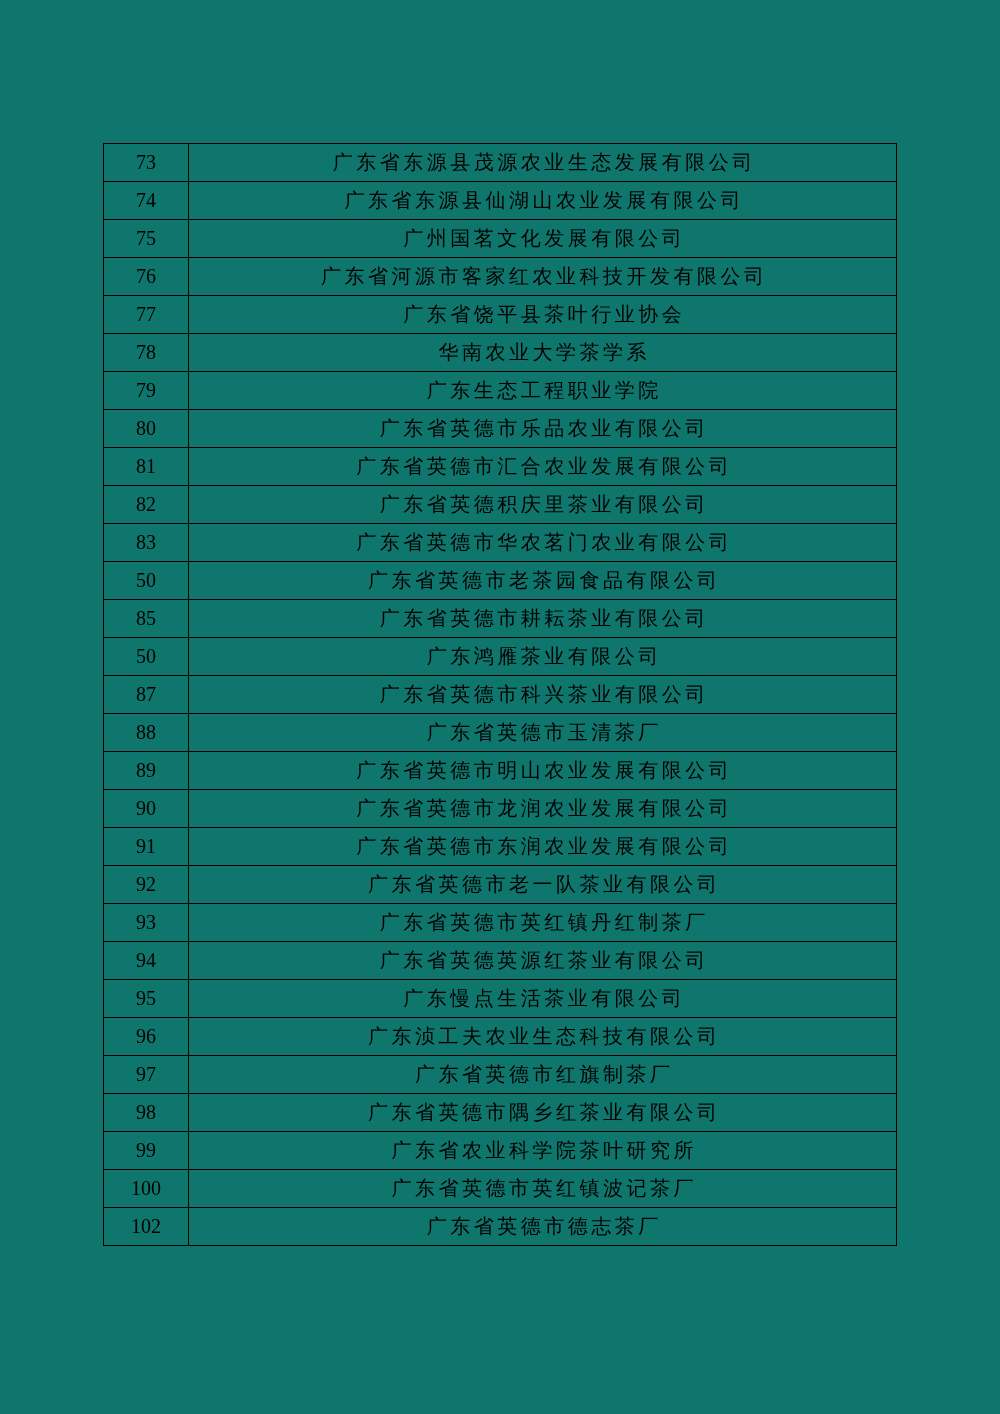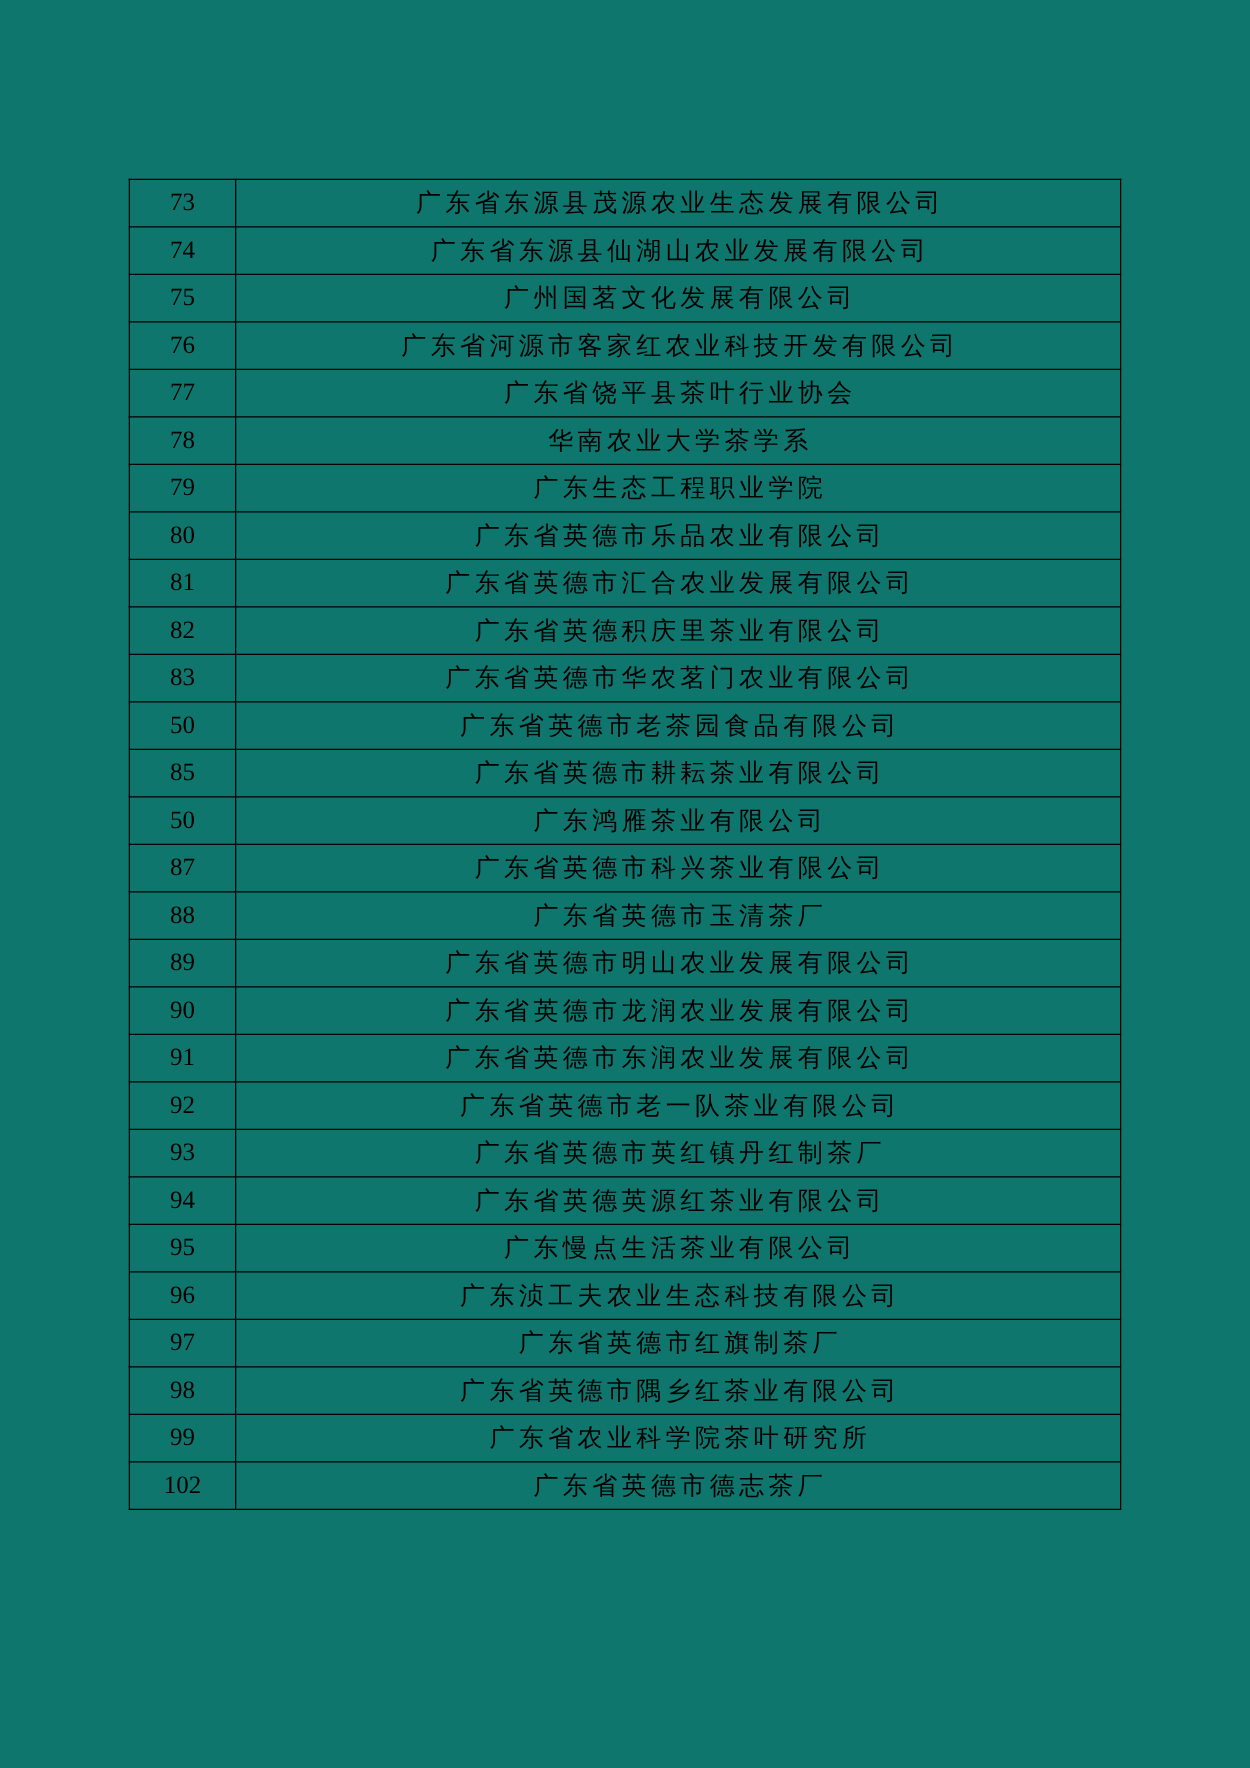--- a/index.html
+++ b/index.html
@@ -180,20 +180,24 @@
   <tr>
     <td class="num-cell">98</td>
     <td class="name-cell">广东省英德市隅乡红茶业有限公司</td>
   </tr>
 
   <tr>
     <td class="num-cell">99</td>
     <td class="name-cell">广东省农业科学院茶叶研究所</td>
   </tr>
 
+  <tr>
+    <td class="num-cell">100</td>
+    <td class="name-cell">广东省英德市英红镇波记茶厂</td>
+  </tr>
 
 
   <tr>
     <td class="num-cell">102</td>
     <td class="name-cell">广东省英德市德志茶厂</td>
   </tr>
 </tbody>
   </table>
 </div>
 

